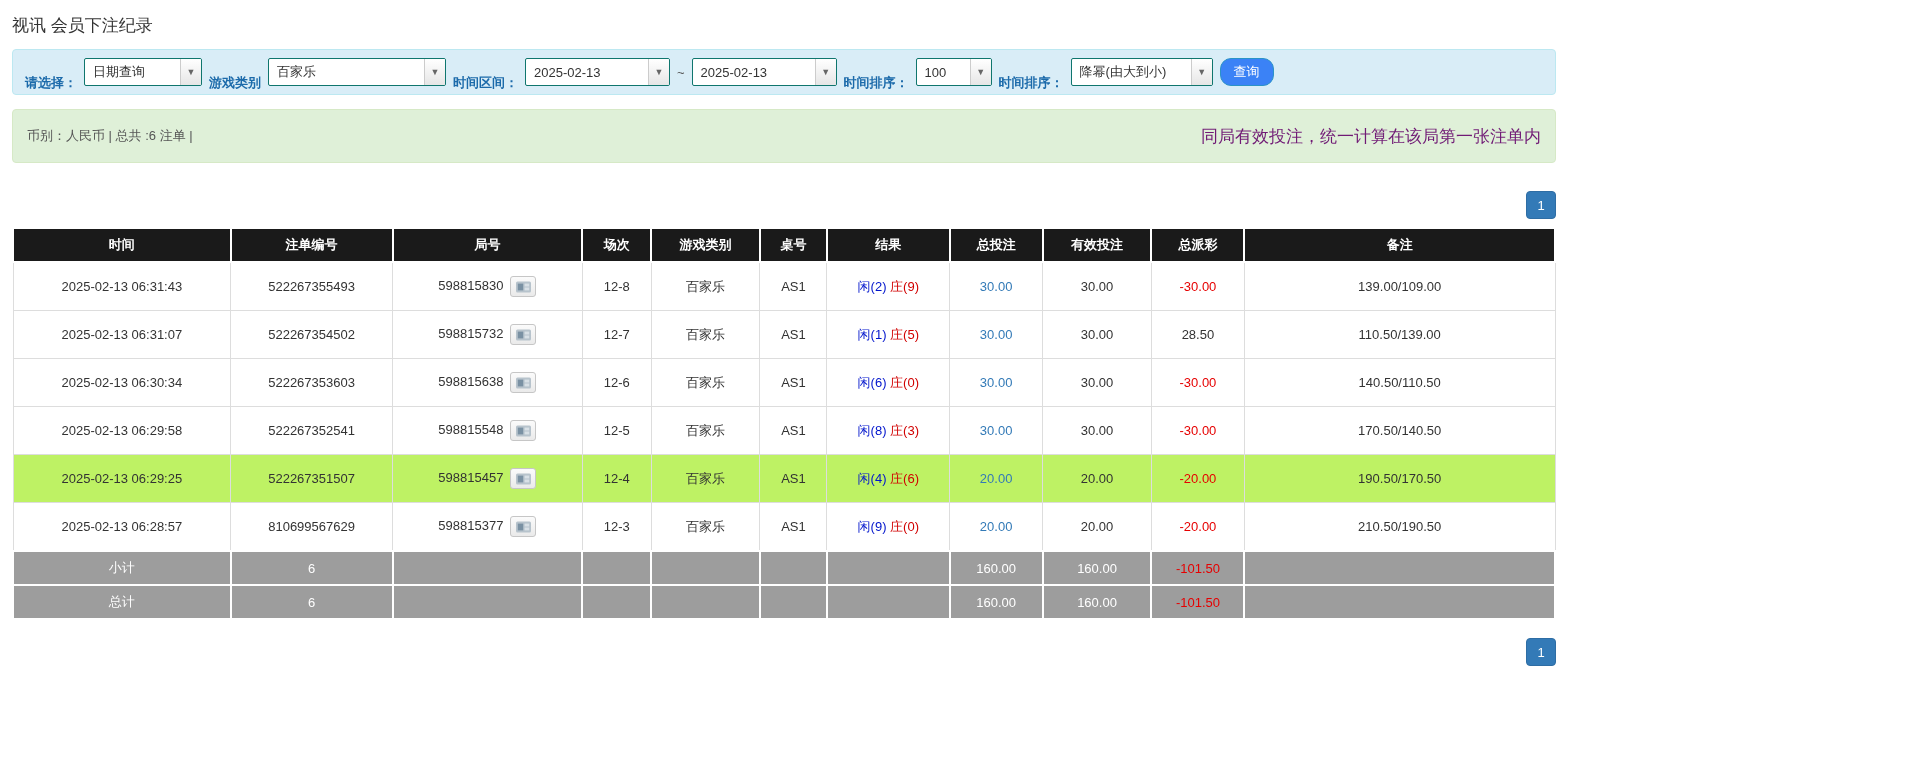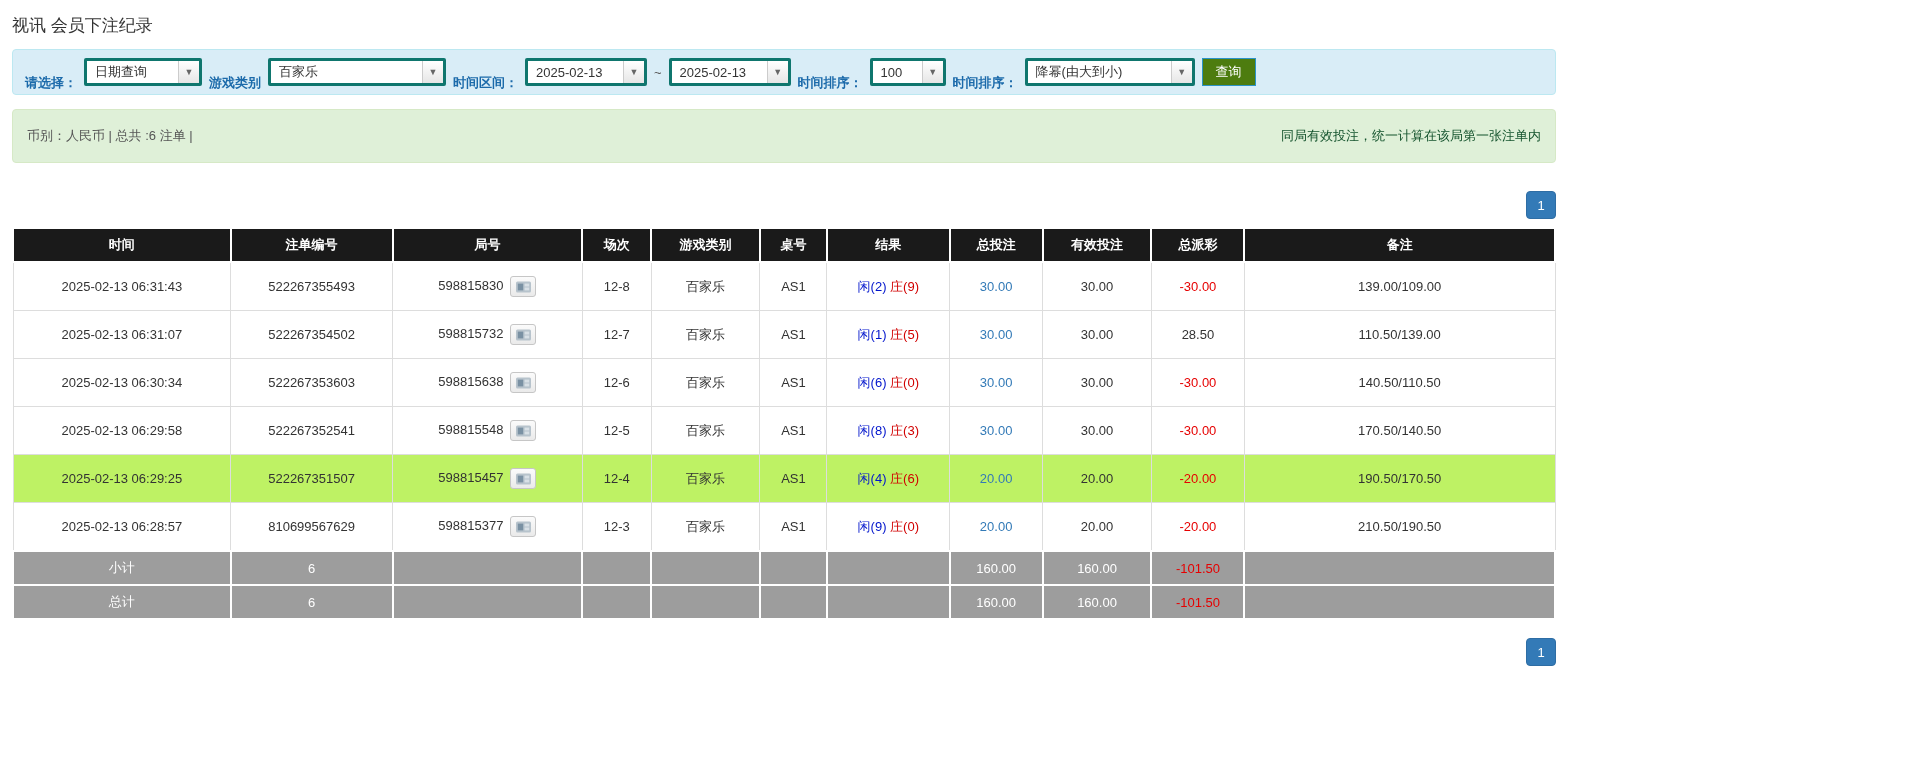--- a/index.html
+++ b/index.html
@@ -37,21 +37,21 @@
     color: #1b6aaa;
     font-weight: bold;
     font-size: 13px;
     white-space: nowrap;
     margin-top: 22px;
   }
   .combo {
     display: inline-flex;
     align-items: stretch;
     background: #fff;
-    border: 3px solid #0f766e;
+    border: 1px solid #0f766e;
     border-radius: 2px;
     height: 28px;
     cursor: pointer;
     overflow: hidden;
     justify-content: space-between;
   }
   .combo-text {
     flex: 1;
     display: flex;
     align-items: center;
@@ -67,51 +67,51 @@
     border-left: 1px solid #ccc;
     display: flex;
     align-items: center;
     justify-content: center;
     color: #666;
     font-size: 9px;
     flex: 0 0 21px;
   }
   .w-select { width: 118px; }
   .w-game   { width: 178px; }
-  .w-date   { width: 122px; }
+  .w-date   { width: 145px; }
   .w-size   { width: 76px; }
-  .w-sort   { width: 170px; }
+  .w-sort   { width: 142px; }
   .tilde { color: #555; }
 
   .search-button {
-    background: #4d7c0f;
+    background: #3b82f6;
     color: #fff;
     border: 1px solid #2b93c7;
-    border-radius: 0;
+    border-radius: 11px;
     height: 28px;
     padding: 0 13px;
     font-size: 13px;
     cursor: pointer;
     font-family: inherit;
   }
 
   
   .summary-bar {
     margin-top: 14px;
     background: #dff0d8;
     border: 1px solid #d6e9c6;
     border-radius: 4px;
     padding: 0 14px;
     height: 54px;
     display: flex;
     align-items: center;
     justify-content: space-between;
   }
   .summary-left { color: #555; font-size: 13px; }
-  .summary-right { color: #14532d; font-size: 13px; }
+  .summary-right { color: #701a75; font-size: 17px; }
 
   
   .pager { display: flex; justify-content: flex-end; }
   .pager-top { margin: 28px 0 8px 0; }
   .pager-bottom { margin: 18px 0 0 0; }
   .page-button {
     background: #337ab7;
     color: #fff;
     border: 1px solid #2e6da4;
     border-radius: 4px;

